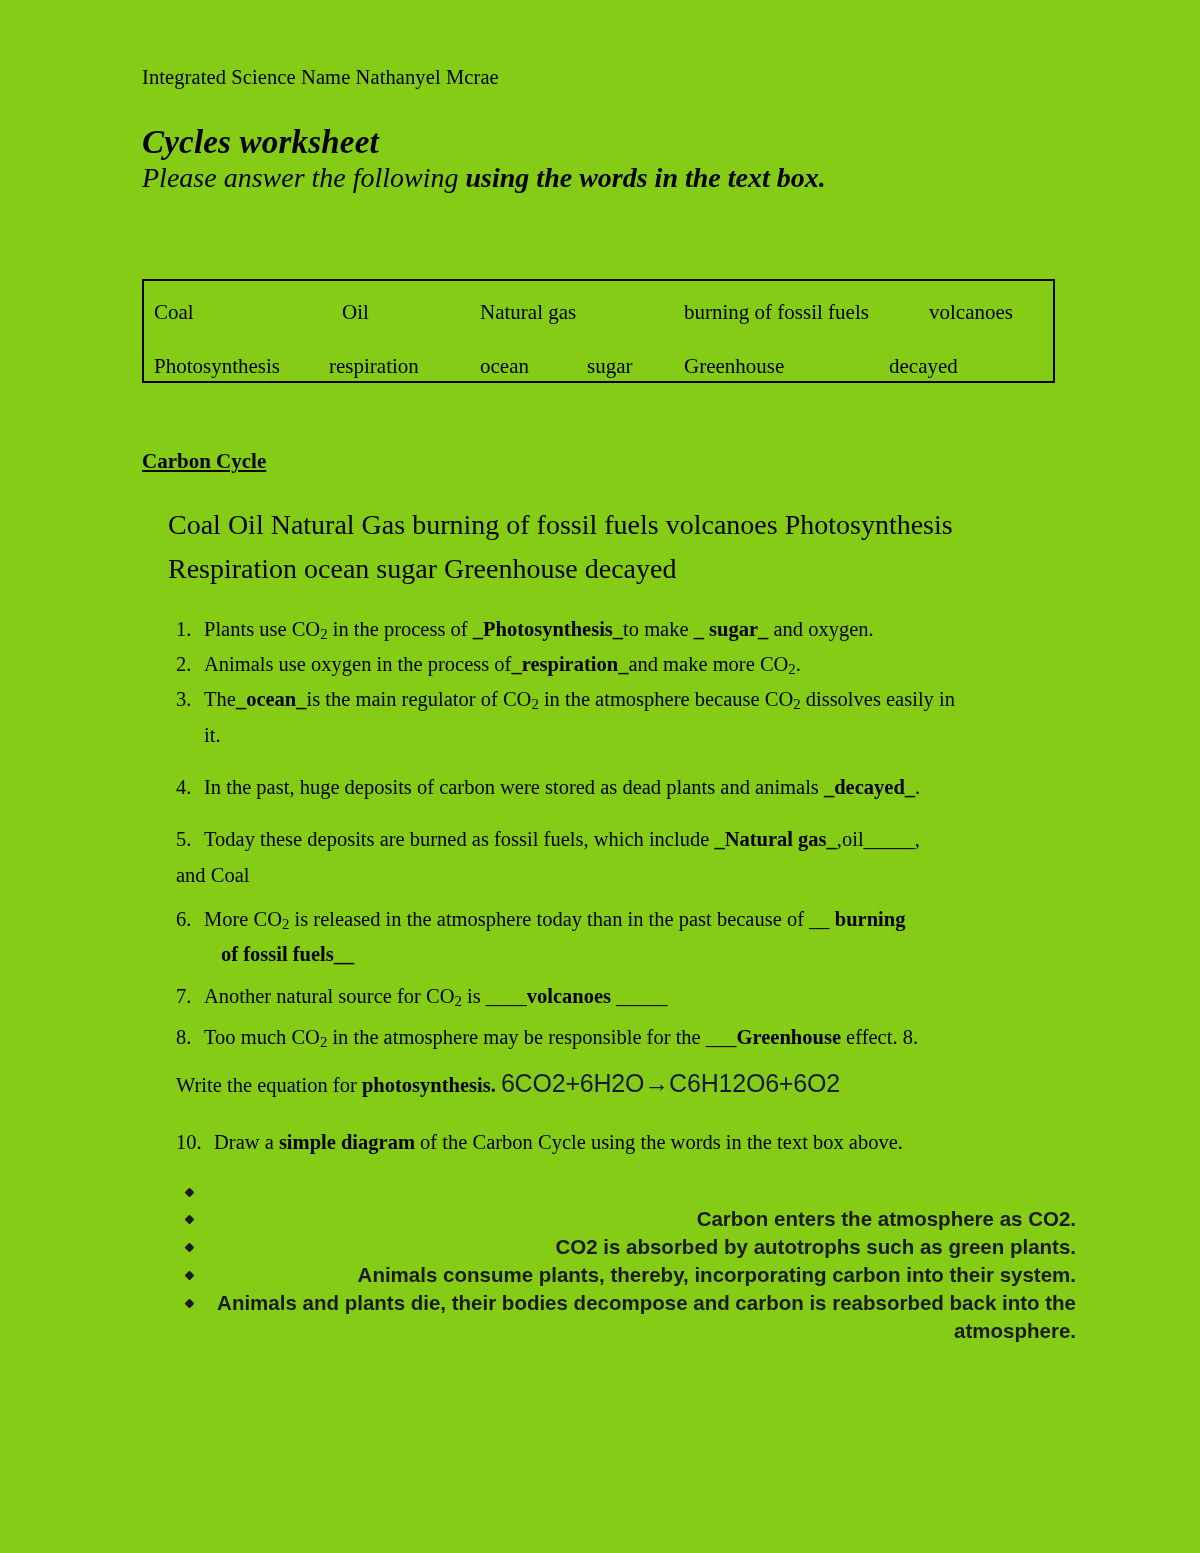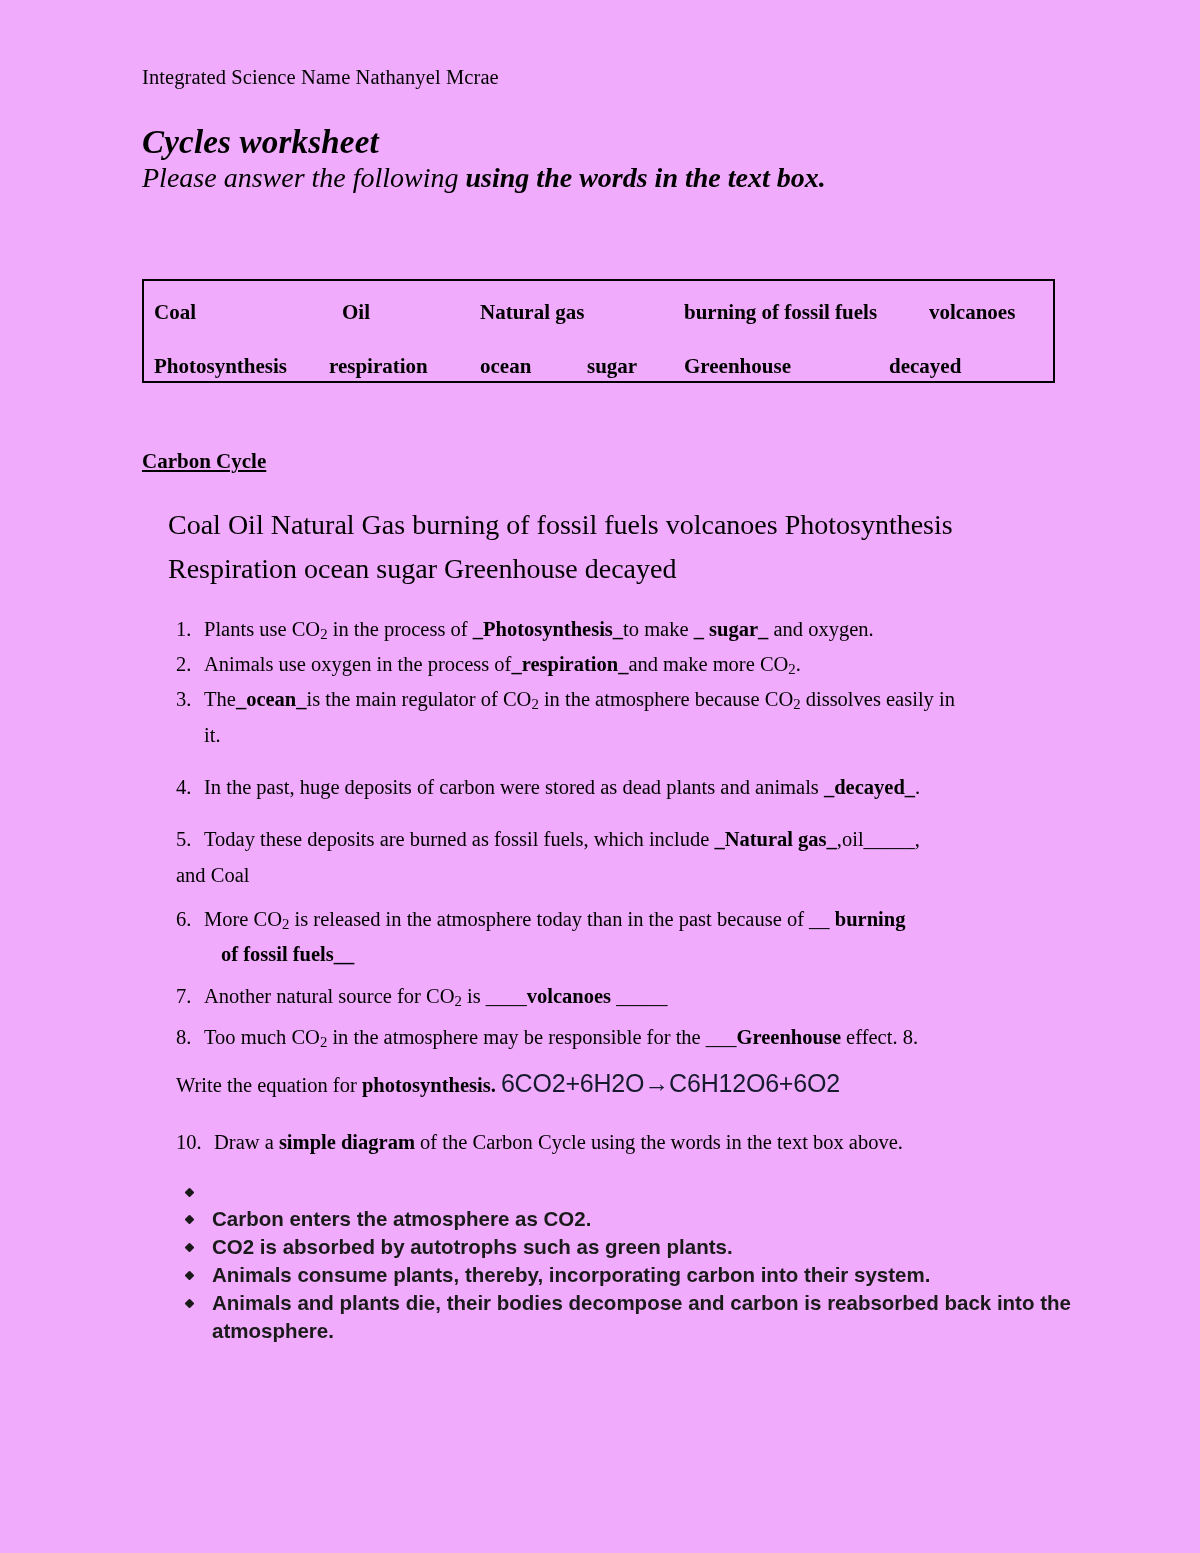--- a/index.html
+++ b/index.html
@@ -14,21 +14,21 @@
     font-family: "Liberation Serif", "DejaVu Serif", serif;
     color: #000000;
     overflow: hidden;
   }
 
   .page {
     position: absolute;
     left: 0; top: 0;
     width: 1200px;
     height: 1553px;
-    background: #f0abfc;
+    background: #84cc16;
   }
 
   .content {
     position: absolute;
     left: 142px;
     top: 64px;
     width: 920px;
   }
 
   
@@ -73,21 +73,21 @@
   .wb-row {
     position: absolute;
     left: 0; right: 0;
     height: 30px;
   }
   .wb-row.r1 { top: 18px; }
   .wb-row.r2 { top: 72px; }
   .wb-word {
     position: absolute;
     font-size: 21px;
-    font-weight: bold;
+    font-weight: normal;
     line-height: 26px;
     white-space: nowrap;
   }
 
   
   .section-head {
     position: absolute;
     left: 142px;
     top: 448px;
     font-size: 21px;
@@ -150,20 +150,21 @@
     font-family: "Liberation Sans", "DejaVu Sans", sans-serif;
     font-weight: bold;
     font-size: 20.5px;
     color: #1a1a1a;
   }
   .bul {
     position: relative;
     padding-left: 36px;
     line-height: 28px;
     min-height: 22px;
+    text-align: right;
   }
   .bul::before {
     content: "";
     position: absolute;
     left: 10px;
     top: 11px;
     width: 7px;
     height: 7px;
     background: #1a1a1a;
     border-radius: 1px;

